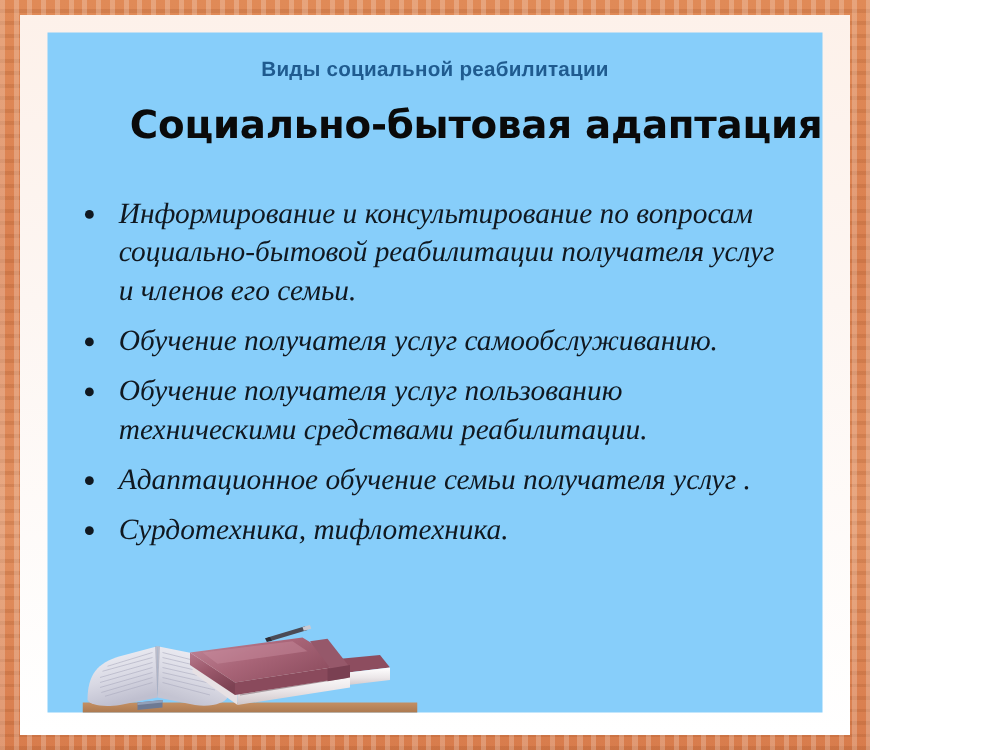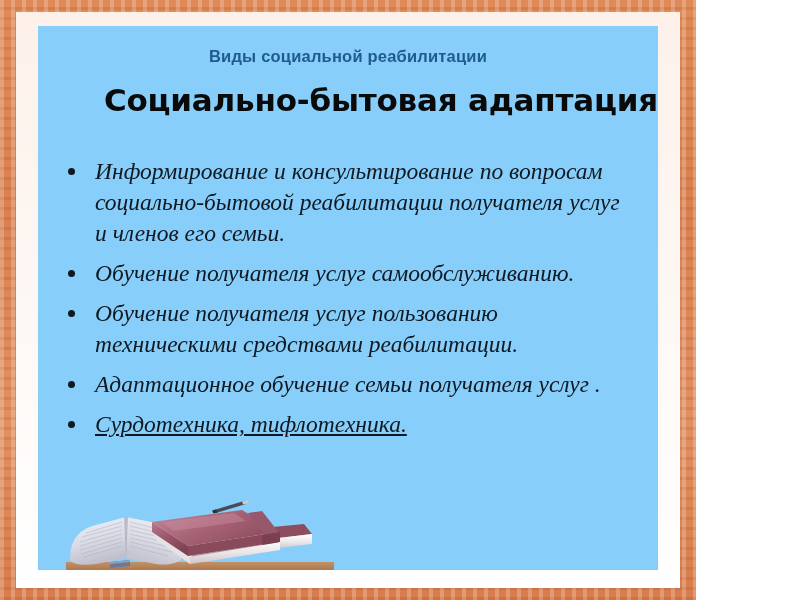--- a/index.html
+++ b/index.html
@@ -99,21 +99,21 @@
   .bullet {
     position: relative;
     padding-left: 40px;
     margin: 0 0 9px 0;
     font-family: "Liberation Serif", "DejaVu Serif", serif;
     font-style: italic;
     font-size: 23.5px;
     line-height: 1.32;
     color: #101820;
   }
-  .bullet:last-child { margin-bottom: 0; text-decoration: underline; }
+  .bullet:last-child { margin-bottom: 0; }
   .bullet .dot {
     position: absolute;
     left: 13px;
     top: 0.50em;
     width: 7px;
     height: 7px;
     border-radius: 50%;
     background: #101820;
   }
 

